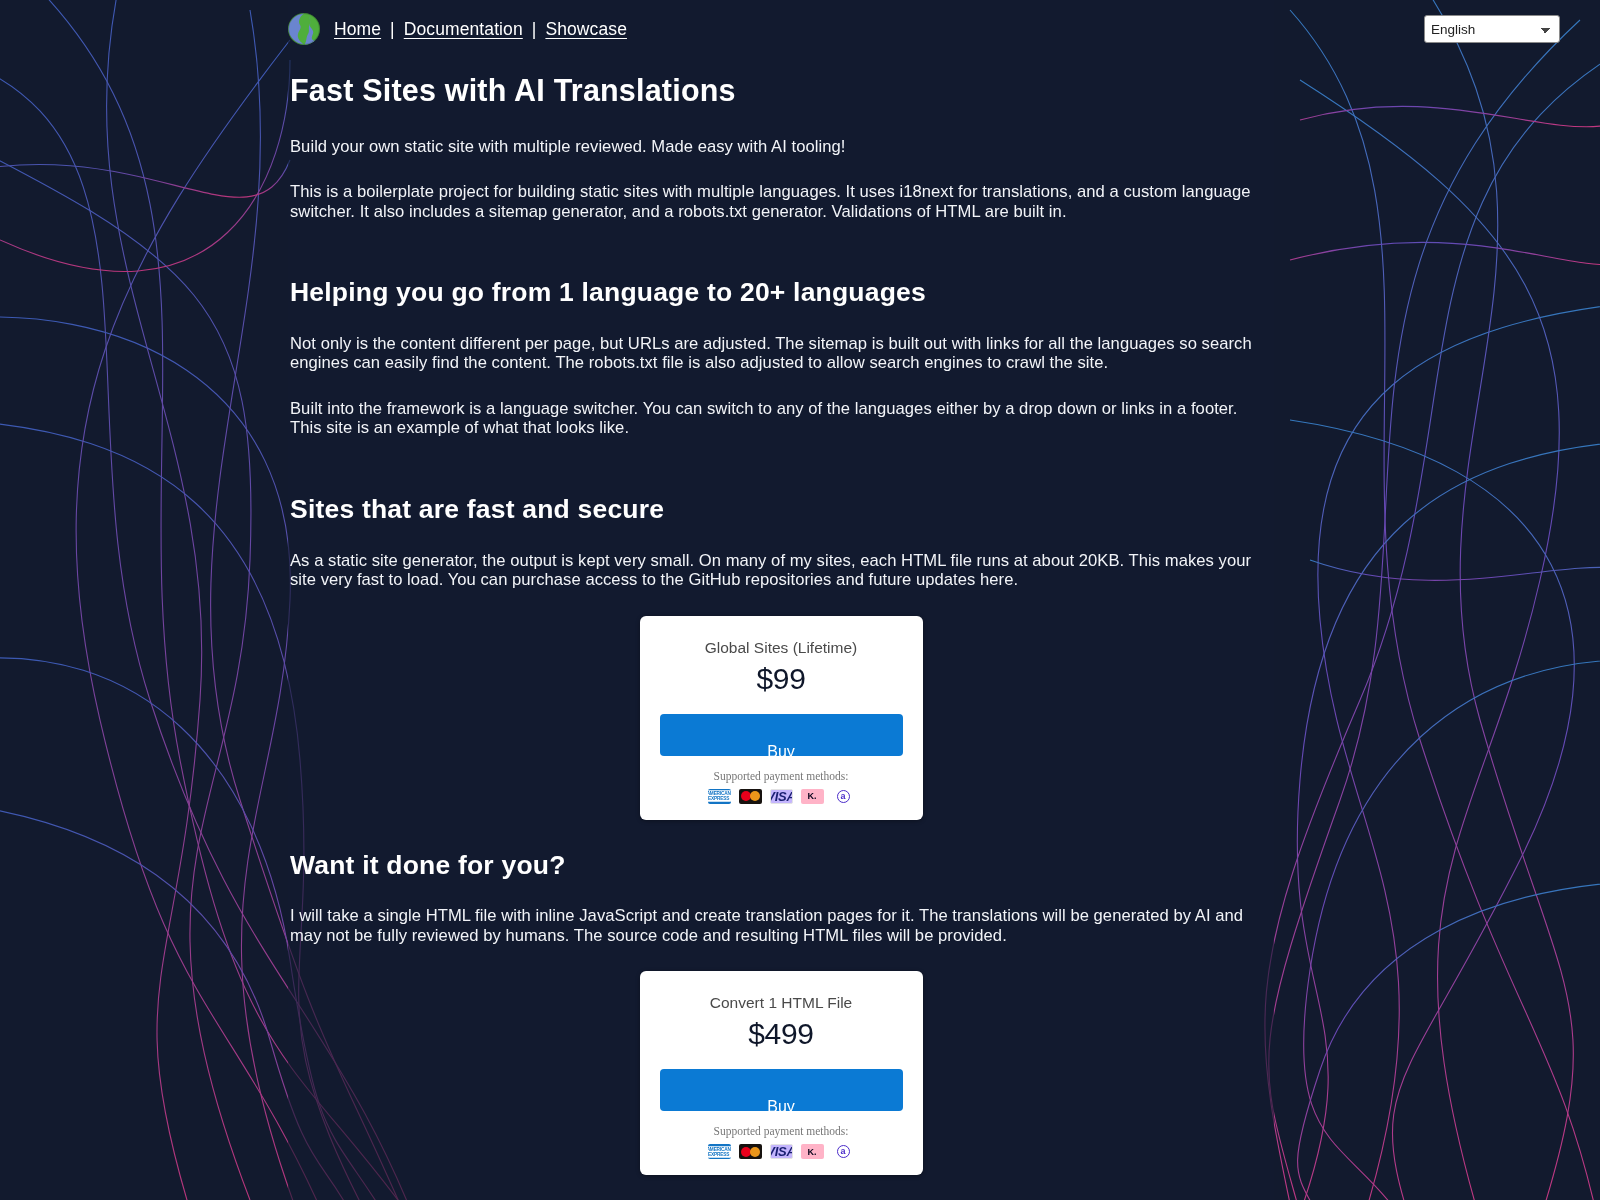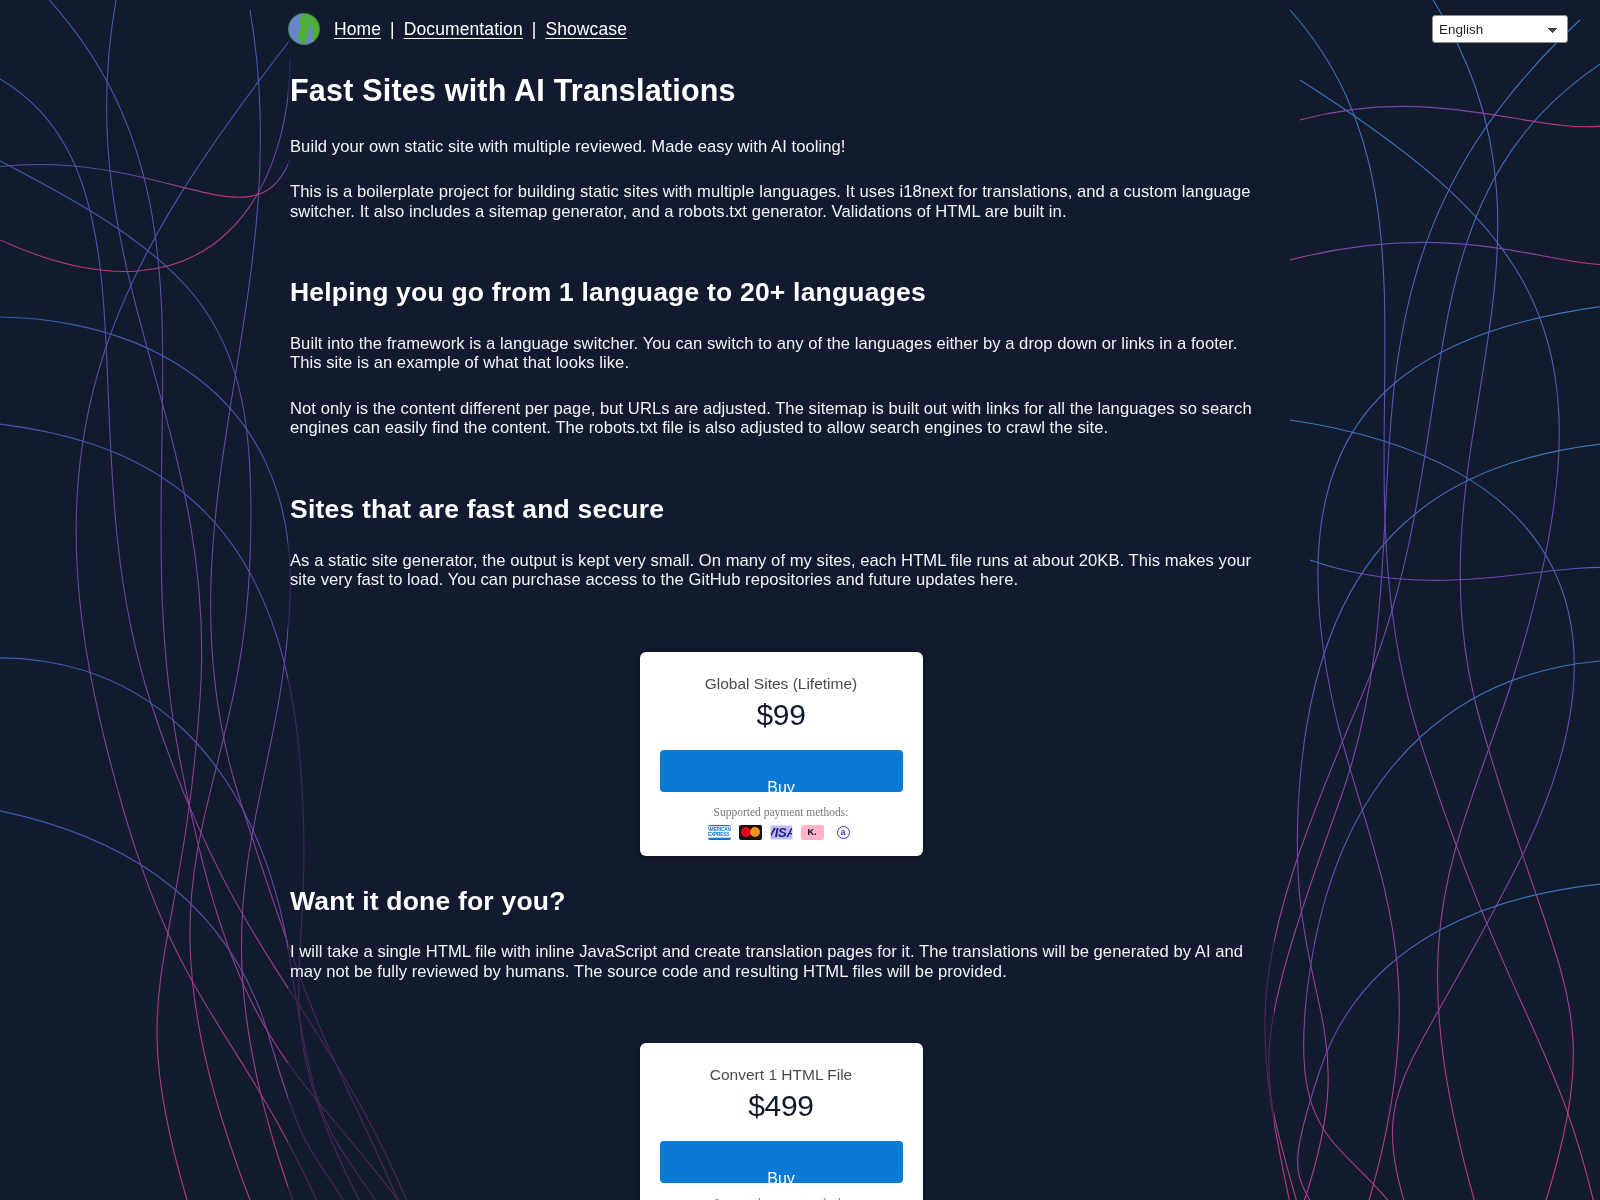--- a/index.html
+++ b/index.html
@@ -11,21 +11,21 @@
     font-family:"Liberation Sans","DejaVu Sans",sans-serif;
     color:#ffffff;
   }
   #bg-decor{position:absolute;inset:0;width:1600px;height:1200px;z-index:0;pointer-events:none;}
   .page{position:relative;z-index:2;width:1600px;height:1200px;}
 
   
   .topbar{
     position:relative;z-index:5;
     height:58px;display:flex;align-items:center;
-    padding:0 32px 0 288px;
+    padding:0 40px 0 288px;
   }
   .brand{display:flex;align-items:center;gap:14px;}
   .globe{
     width:32px;height:32px;border-radius:50%;
     background:#4da83f;
     position:relative;flex:0 0 auto;display:block;
     box-shadow:inset 0 0 0 1px rgba(0,0,0,.25);
     overflow:hidden;
   }
   .nav{display:flex;align-items:center;gap:0;font-size:17.5px;letter-spacing:.1px;}
@@ -66,21 +66,20 @@
   }
   .gap-lg{height:30px;}
 
   
   .card-row{display:flex;justify-content:center;}
   .card{
     width:283px;background:#ffffff;border-radius:6px;
     padding:18px 20px 16px 20px;
     box-shadow:0 1px 4px rgba(0,0,0,.35);
     text-align:center;
-    margin-top:36px;
   }
   .card-title{
     color:#4a4a4a;font-size:15.5px;line-height:20px;margin:4px 0 2px;
     font-weight:400;
   }
   .card-price{
     color:#0f172a;font-size:30px;font-weight:400;line-height:38px;margin:0 0 16px;
     letter-spacing:-.3px;
   }
   .buy-btn{
@@ -186,22 +185,22 @@
   <main class="panel">
     <div class="inner">
 
       <h1 class="title">Fast Sites with AI Translations</h1>
       <p class="body">Build your own static site with multiple reviewed. Made easy with AI tooling!</p>
       <p class="body">This is a boilerplate project for building static sites with multiple languages. It uses i18next for translations, and a custom language switcher. It also includes a sitemap generator, and a robots.txt generator. Validations of HTML are built in.</p>
 
       <div class="gap-lg"></div>
 
       <h2 class="section">Helping you go from 1 language to 20+ languages</h2>
+      <p class="body">Not only is the content different per page, but URLs are adjusted. The sitemap is built out with links for all the languages so search engines can easily find the content. The robots.txt file is also adjusted to allow search engines to crawl the site.</p>
       <p class="body">Built into the framework is a language switcher. You can switch to any of the languages either by a drop down or links in a footer. This site is an example of what that looks like.</p>
-      <p class="body">Not only is the content different per page, but URLs are adjusted. The sitemap is built out with links for all the languages so search engines can easily find the content. The robots.txt file is also adjusted to allow search engines to crawl the site.</p>
 
       <div class="gap-lg"></div>
 
       <h2 class="section">Sites that are fast and secure</h2>
       <p class="body">As a static site generator, the output is kept very small. On many of my sites, each HTML file runs at about 20KB. This makes your site very fast to load. You can purchase access to the GitHub repositories and future updates here.</p>
 
       <div class="card-row">
         <div class="card">
           <div class="card-title">Global Sites (Lifetime)</div>
           <div class="card-price">$99</div>

